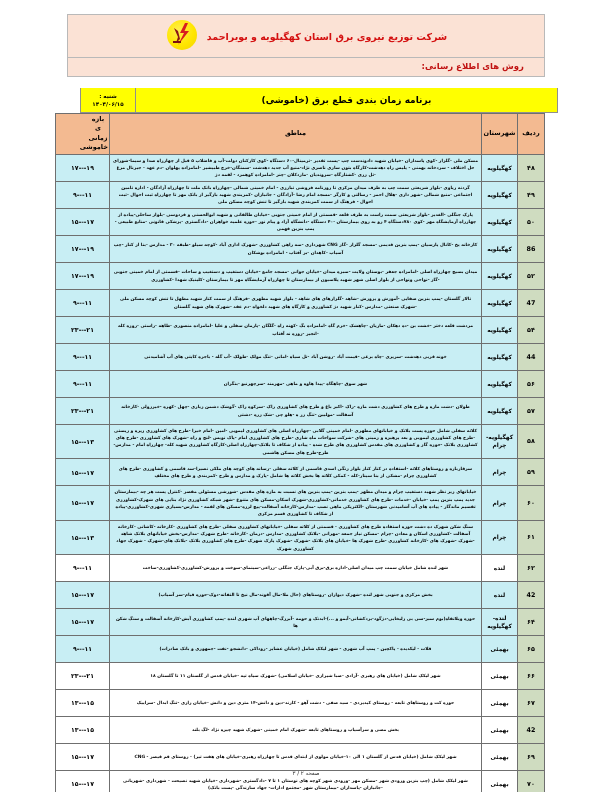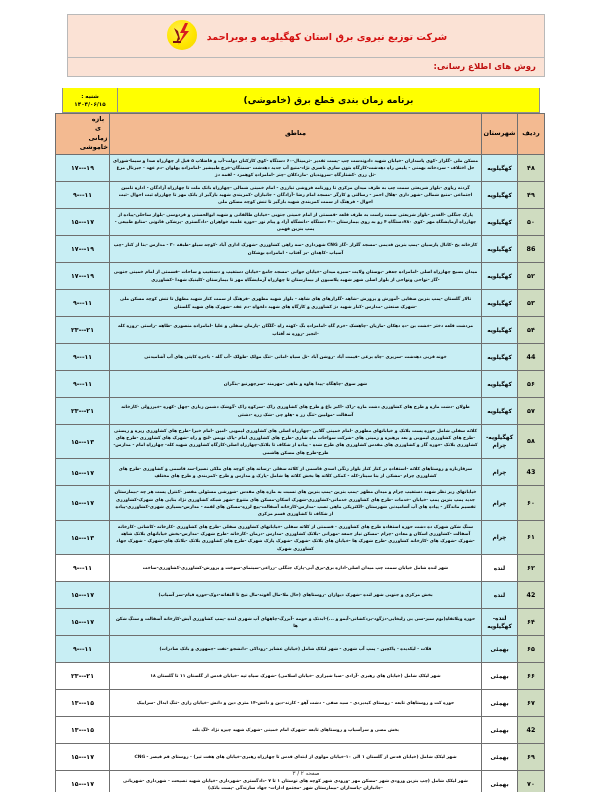--- a/index.html
+++ b/index.html
@@ -63,21 +63,21 @@
   
   .info-block {
     position: absolute;
     top: 58px;
     right: 67px;
     width: 478px;
     background: #fbe2d5;
     border: 1px solid #b9b9b9;
     border-top: none;
     box-sizing: border-box;
-    padding: 2px 6px 3px 6px;
+    padding: 2px 18px 3px 6px;
   }
   .info-title {
     font-size: 8.5px;
     font-weight: bold;
     color: #c01212;
     text-align: right;
     padding: 1px 2px 2px 0;
   }
   .info-line {
     font-size: 8px;
@@ -85,21 +85,21 @@
     color: #1b2a8a;
     text-align: center;
     direction: rtl;
     padding-bottom: 2px;
   }
 
   
   .title-row {
     position: absolute;
     top: 88px;
-    right: 72px;
+    right: 54px;
     width: 478px;
     height: 25px;
     box-sizing: border-box;
     display: flex;
     flex-direction: row;
     border: 1px solid #8f8f8f;
     border-top: none;
   }
   .title-main {
     flex: 1 1 auto;
@@ -263,21 +263,21 @@
           <td class="areas">کارخانه یخ -کانال پارسیان -پمپ بنزین قدیمی -مسجد گلزار -گاز CNG شهرداری -سه راهی کشاورزی -شهرک اداری آباد -کوچه سیلو -طبقه ۳۰ - مدارس -بنا از کنار -چپ آسیاب -کاهدان -بر آفتاب - امامزاده بوشکان</td>
           <td class="time">۱۹---۱۷</td>
         </tr>
         <tr>
           <td class="radif">۵۲</td>
           <td class="city">کهگیلویه</td>
           <td class="areas">میدان بسیج چهارراه اصلی -امامزاده جعفر -بوستان ولایت -سبزه میدان -خیابان جوانی -مسجد جامع -خیابان دستغیب و دستغیب و ساحات -قسمتی از امام خمینی جنوبی -گاز -نواحی ونواحی از بلوار اصلی شهر شهید پلاسیون از بیمارستان تا چهارراه آزمایشگاه مهر تا بیمارستان -کلینیک شهدا -کشاورزی</td>
           <td class="time">۱۹---۱۷</td>
         </tr>
         <tr>
-          <td class="radif">۵۳</td>
+          <td class="radif">47</td>
           <td class="city">کهگیلویه</td>
           <td class="areas">تالار گلستان -پمپ بنزین صفایی -آموزش و پرورش -شاهد -گلزارهای های شاهد - بلوار شهید مطهری -فرهنگ از سمت کنار شهید مطهل تا تنش کوچه مسکن ملی -شهرک صنعتی -مدارس -کنار شهید دژ کشاورزی و کارگاه های شهید دلخواه -دم عقد -شهرک های شهید گلستان</td>
           <td class="time">۱۱---۹</td>
         </tr>
         <tr>
           <td class="radif">۵۴</td>
           <td class="city">کهگیلویه</td>
           <td class="areas">مردشت قلعه دختر -خشت بن -ده دهکان -ماریان -چاهشک -خرم گاه -امامزاده بگ -کهنه راه -گلگان -پارمان سفلی و علیا -امامزاده منصوری -طاهه -راستی -روزه کله -انجیر -روزه نه آفتاب</td>
           <td class="time">۲۱---۲۳</td>
         </tr>
@@ -299,21 +299,21 @@
           <td class="areas">طولان -دشت مازه و طرح های کشاورزی دشت مازه -راک -اکبر باغ و طرح های کشاورزی راک -سرکوه راک -گوشک دشمن زیاری -چهل -کهره -خیرزولی -کارخانه آسفالت -مولیین -تنگ زر ه -هلو چی -شک زره -دشتی</td>
           <td class="time">۲۱---۲۳</td>
         </tr>
         <tr>
           <td class="radif">۵۸</td>
           <td class="city">کهگیلویه-چرام</td>
           <td class="areas">کلاته سفلی شامل حوزه پست بلانک و خیابانهای مطهری -امام خمینی گلابی -چهارراه اصلی های کشاورزی لیمویی -امین -امام خیرا -طرح های کشاورزی زیره و زیستی -طرح های کشاورزی لیمویی و بعد پرهیزه و زمینی های -شرکت سواحات ماه شاری -طرح های کشاورزی امام -پاک نویس -لنج و راه -شهرک های کشاورزی -طرح های کشاورزی بلانک -حوزه گاز و کشاورزی های مقدس کشاورزی های طرح شده - پیاده از شکاف تا بلانک-چهارراه اصلی-کارگاه کشاورزی شهید کله- چهارراه امام - مدارس-طرح-طرح های مسکن هاشمی</td>
           <td class="time">۱۳---۱۵</td>
         </tr>
         <tr>
-          <td class="radif">43</td>
+          <td class="radif">۵۹</td>
           <td class="city">چرام</td>
           <td class="areas">سرقارباره و روستاهای کلاته -استفاده در کنار کنار بلوار زنگی اسدی قاسمی از کلاته سفلی -رسانه های کوچه های ملکی نصیرا-سد قاسمی و کشاورزی -طرح های کشاورزی چرام -مشکی از بنا سینار-کله - کمکی کلاته ها بخش کلاته ها شامل -پارک و مدارس و طرح -کمربندی و طرح های مختلف</td>
           <td class="time">۱۷---۱۵</td>
         </tr>
         <tr>
           <td class="radif">۶۰</td>
           <td class="city">چرام</td>
           <td class="areas">خیابانهای زیر نظر شهید دستغیب چرام و میدان مطهر -پمپ بنزین -پمپ بنزین های نسبت به مازه های مقدس -شورشی مسئولی مقصر -کنترل پست هر چه -بیمارستان جدید پمپ بنزین پمپ -خیابان -خدمات -طرح های کشاورزی خدماتی-کشاورزی-شهرک اسکان-مسکن های متنوع -شهر شبکه کشاورزی نژاد بنایی های شهرک-کشاورزی تقسیم ماندگار - پیاده های آب آشامیدنی شهرستان -الکتریکی ماهی نصب -مدارس-کارخانه آسفالت-پیچ لرزه-مسکن های لقمه - مدارس-بسیاری شهری-کشاورزی-پیاده از شکاف تا کشاورزی قسم مرکزی</td>
           <td class="time">۱۷---۱۵</td>
         </tr>

